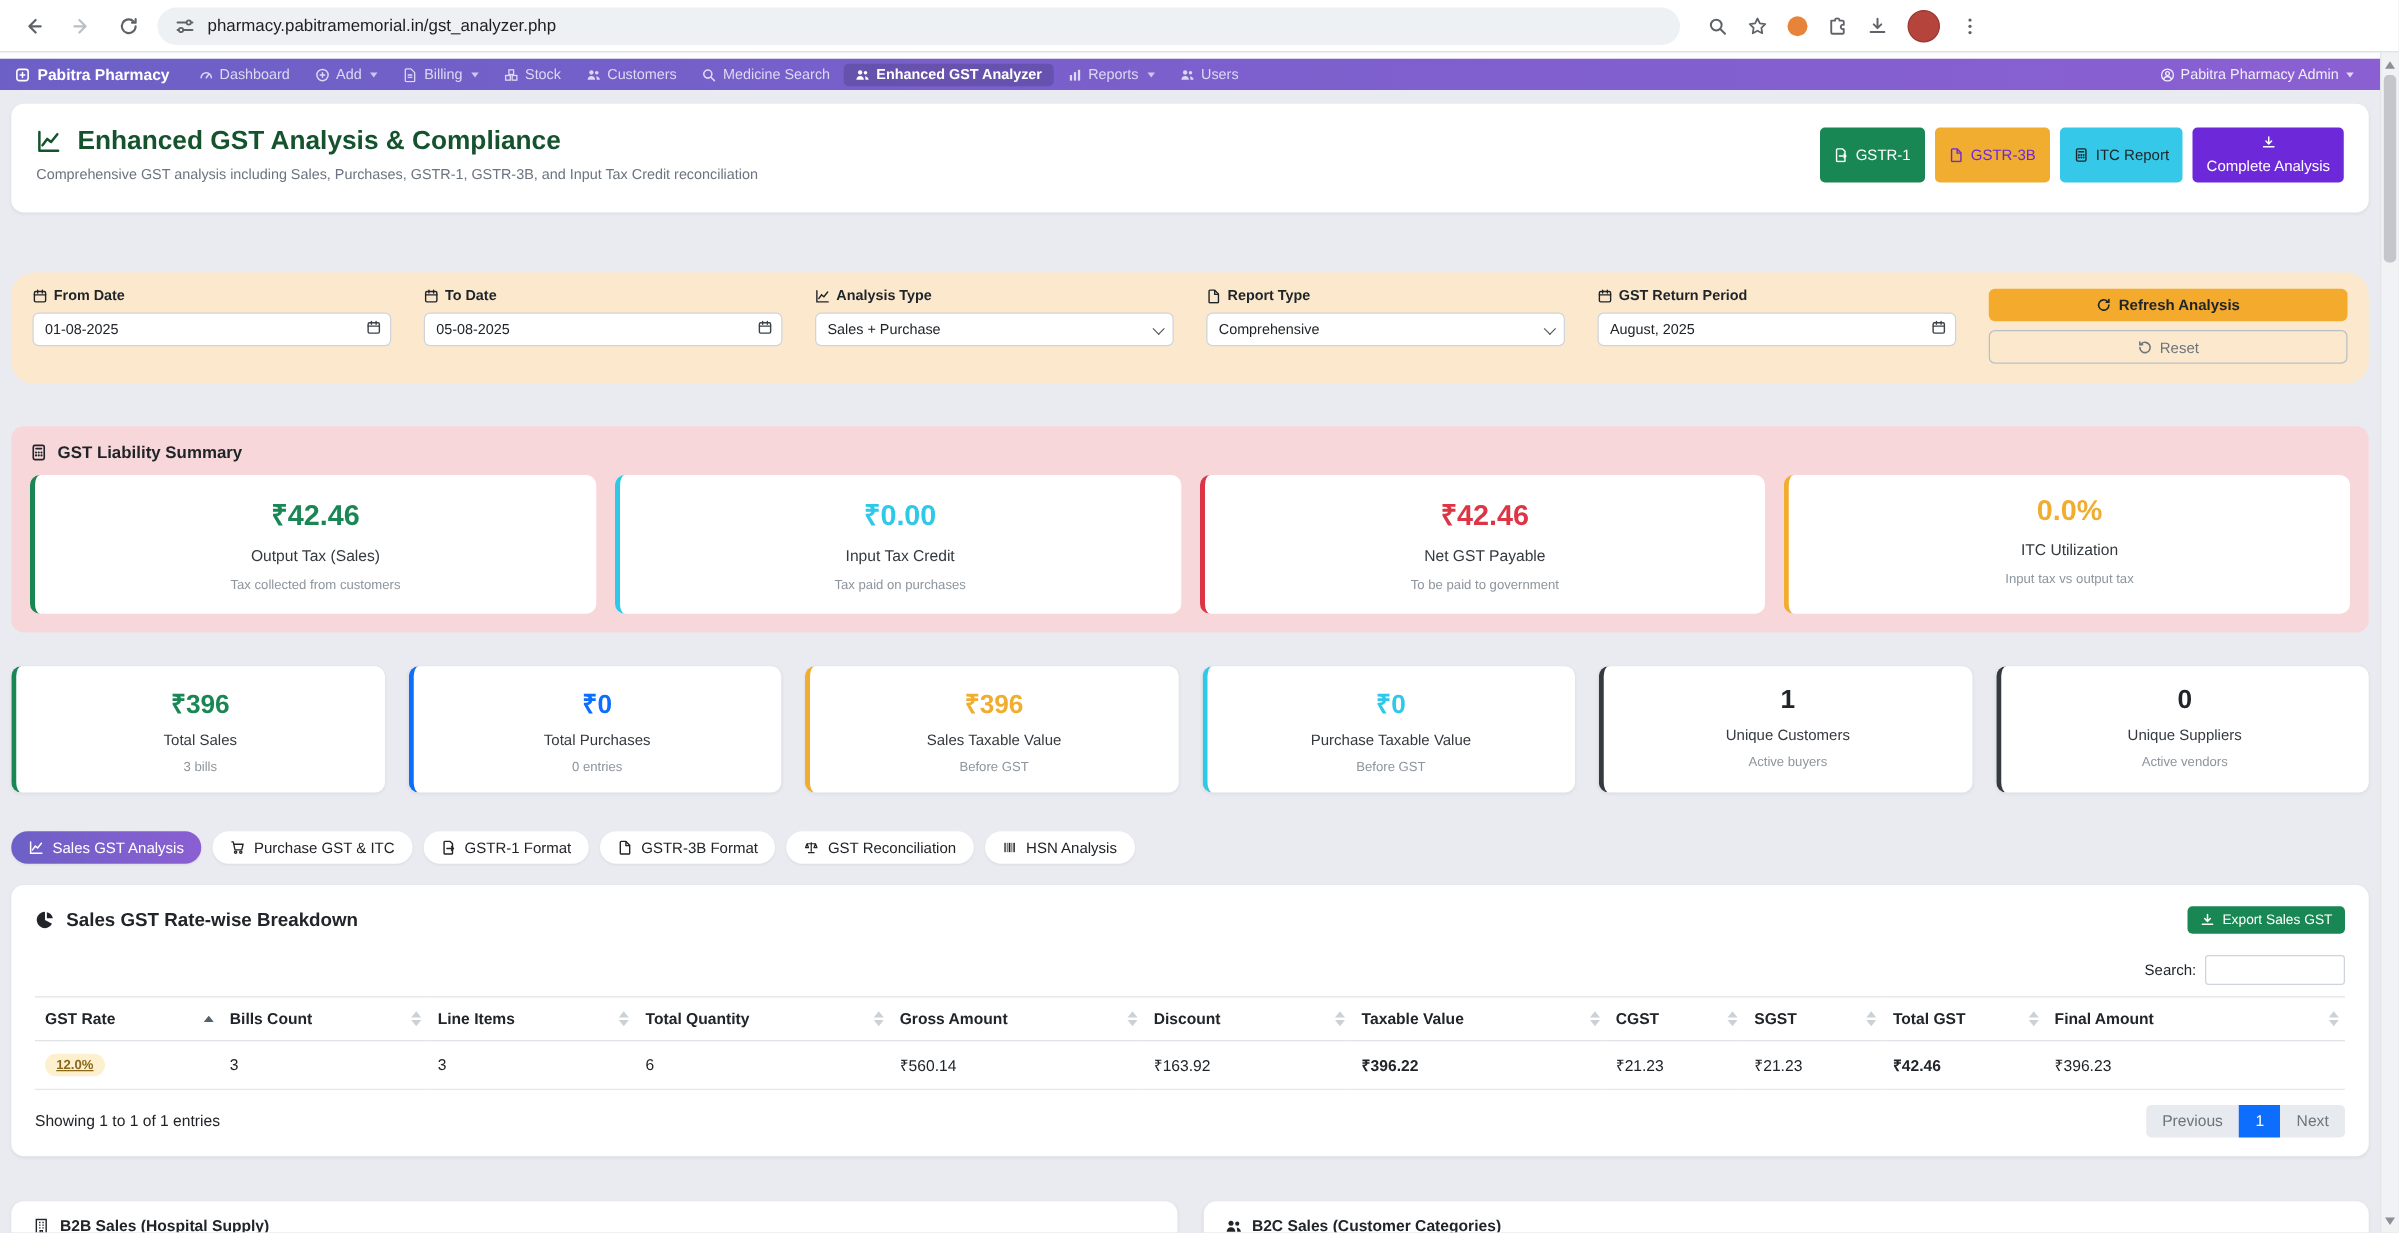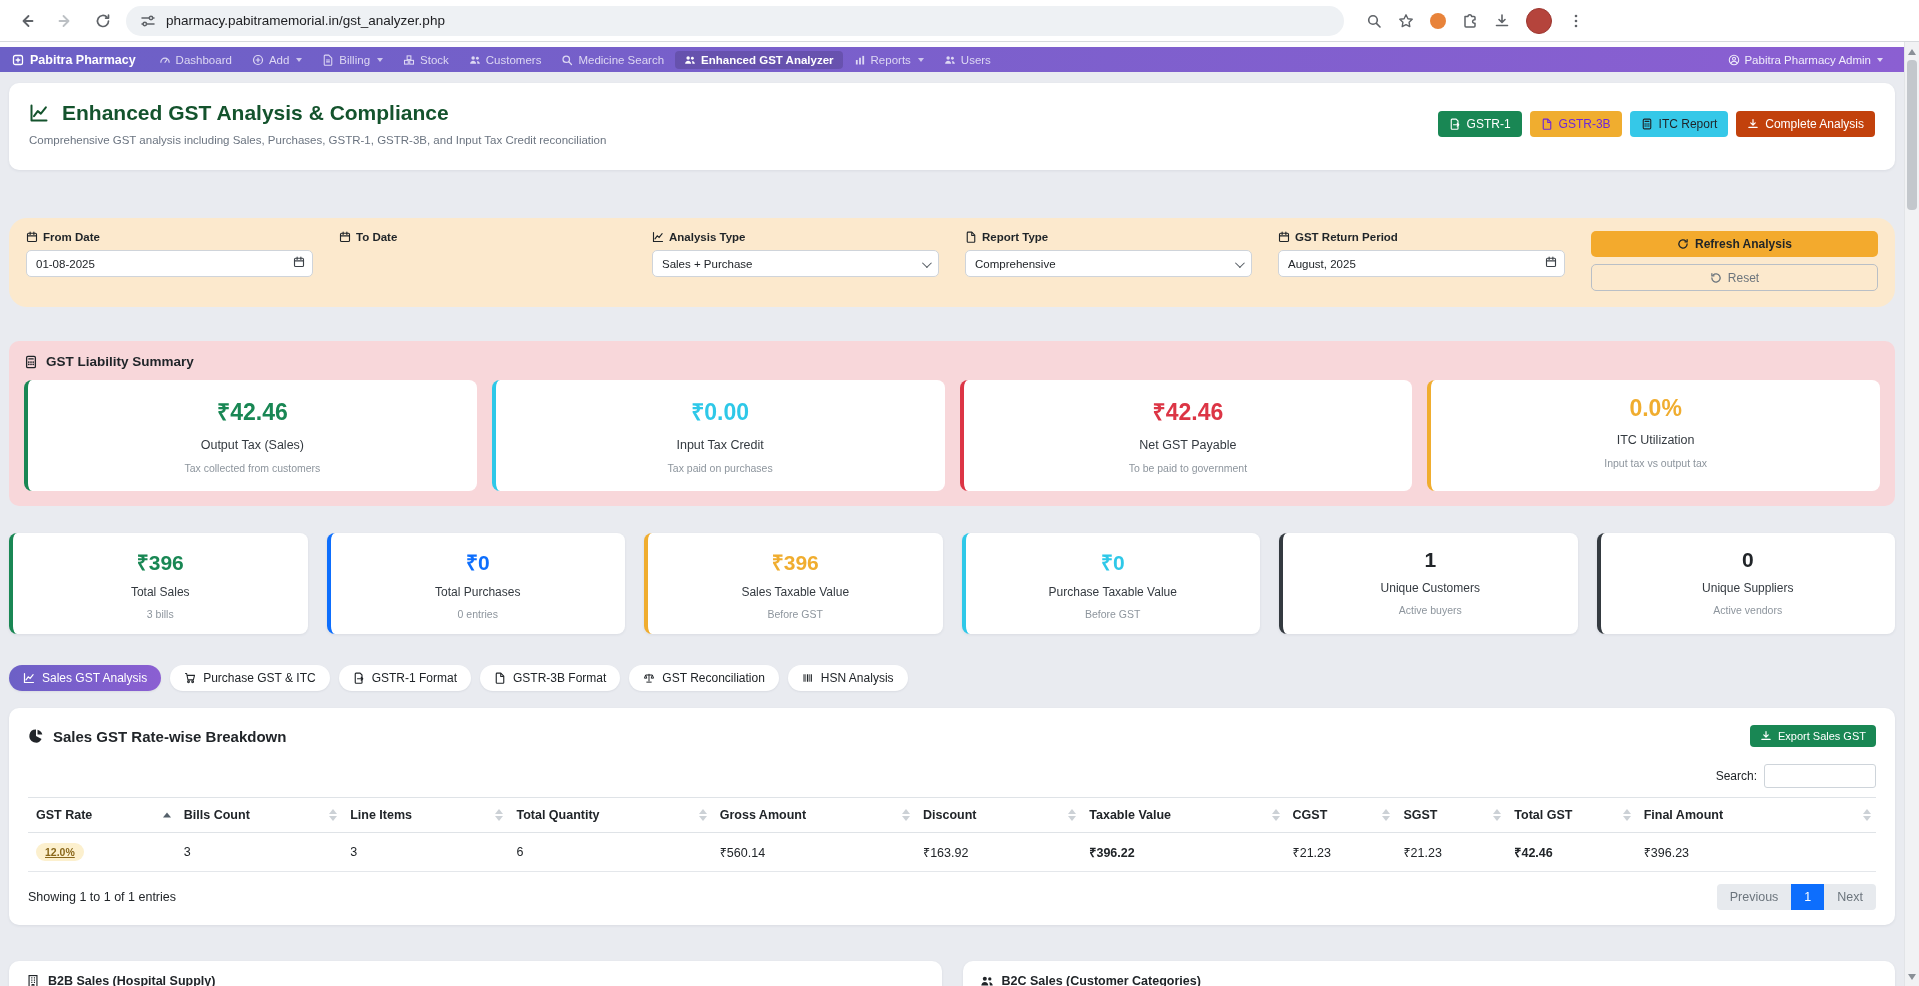--- a/index.html
+++ b/index.html
@@ -37,21 +37,21 @@
 
   
   .header-card { margin-top:11px; padding:18px 20px 24px; display:flex; justify-content:space-between; }
   .page-title { font-size:21px; font-weight:bold; color:#14532d; display:flex; align-items:center; gap:13px; }
   .subtitle { font-size:11.5px; color:#6b7480; margin-top:9px; }
   .header-actions { display:flex; gap:8px; align-self:center; }
   .btn { border:none; font-family:inherit; font-size:12px; font-weight:500; padding:6px 11px; border-radius:4px; display:flex; align-items:center; gap:6px; cursor:pointer; white-space:nowrap; }
   .btn-green { background:#198754; color:#fff; }
   .btn-yellow { background:#f0ad2f; color:#6d28d9; }
   .btn-cyan { background:#35c8e8; color:#1f2428; }
-  .btn-blue { background:#c2410c; color:#fff; }
+  .btn-blue { background:#6d28d9; color:#fff;flex-direction:column; }
 
   
   .filter-panel { margin-top:48px; background:#fce9cd; border-radius:18px; padding:13px 17px 16px; display:grid; grid-template-columns:repeat(6,1fr); column-gap:26px; }
   .f-label { font-size:11.5px; font-weight:bold; color:#1f2428; display:flex; align-items:center; gap:5px; margin-bottom:7px; }
   .f-field { position:relative; }
   .f-input, .f-select { width:100%; height:27px; background:#fff; border:1px solid #cfd4da; border-radius:5px; font-family:inherit; font-size:11.5px; color:#212529; padding:0 26px 0 9px; appearance:none; }
   .f-icon-right { position:absolute; right:8px; top:6px; color:#3c4248; }
   .chev { position:absolute; right:10px; top:11px; width:7px; height:7px; border-right:1.6px solid #555c63; border-bottom:1.6px solid #555c63; transform:rotate(45deg) translateY(-2px); }
   .filter-actions { display:flex; flex-direction:column; gap:7px; }
   .btn-refresh { background:#f3aa2d; color:#1f2428; font-weight:bold; justify-content:center; height:26px; border-radius:5px; }
@@ -333,20 +333,27 @@
             </svg>
         </div>
       </div>
       <div>
         <div class="f-label">
           <svg class="i12" viewBox="0 0 16 16" fill="none" stroke="currentColor" stroke-width="1.5" stroke-linecap="round">
               <rect x="2" y="3" width="12" height="11" rx="1.5"></rect>
               <path d="M2 6.5h12M5.5 1.5v3M10.5 1.5v3"></path>
             </svg>
           <span>To Date</span>
+        </div>
+        <div class="f-field">
+          <input class="f-input" value="05-08-2025" style="">
+          <svg class="i12 f-icon-right" viewBox="0 0 16 16" fill="none" stroke="currentColor" stroke-width="1.5" stroke-linecap="round">
+              <rect x="2" y="3" width="12" height="11" rx="1.5"></rect>
+              <path d="M2 6.5h12M5.5 1.5v3M10.5 1.5v3"></path>
+            </svg>
         </div>
       </div>
       <div>
         <div class="f-label">
           <svg class="i12" viewBox="0 0 16 16" fill="none" stroke="currentColor" stroke-width="1.5" stroke-linecap="round">
               <path d="M2 2v12h12"></path>
               <path d="M4 10.5l3-4 2.5 2L13.5 3.5"></path>
             </svg>
           <span>Analysis Type</span>
         </div>

